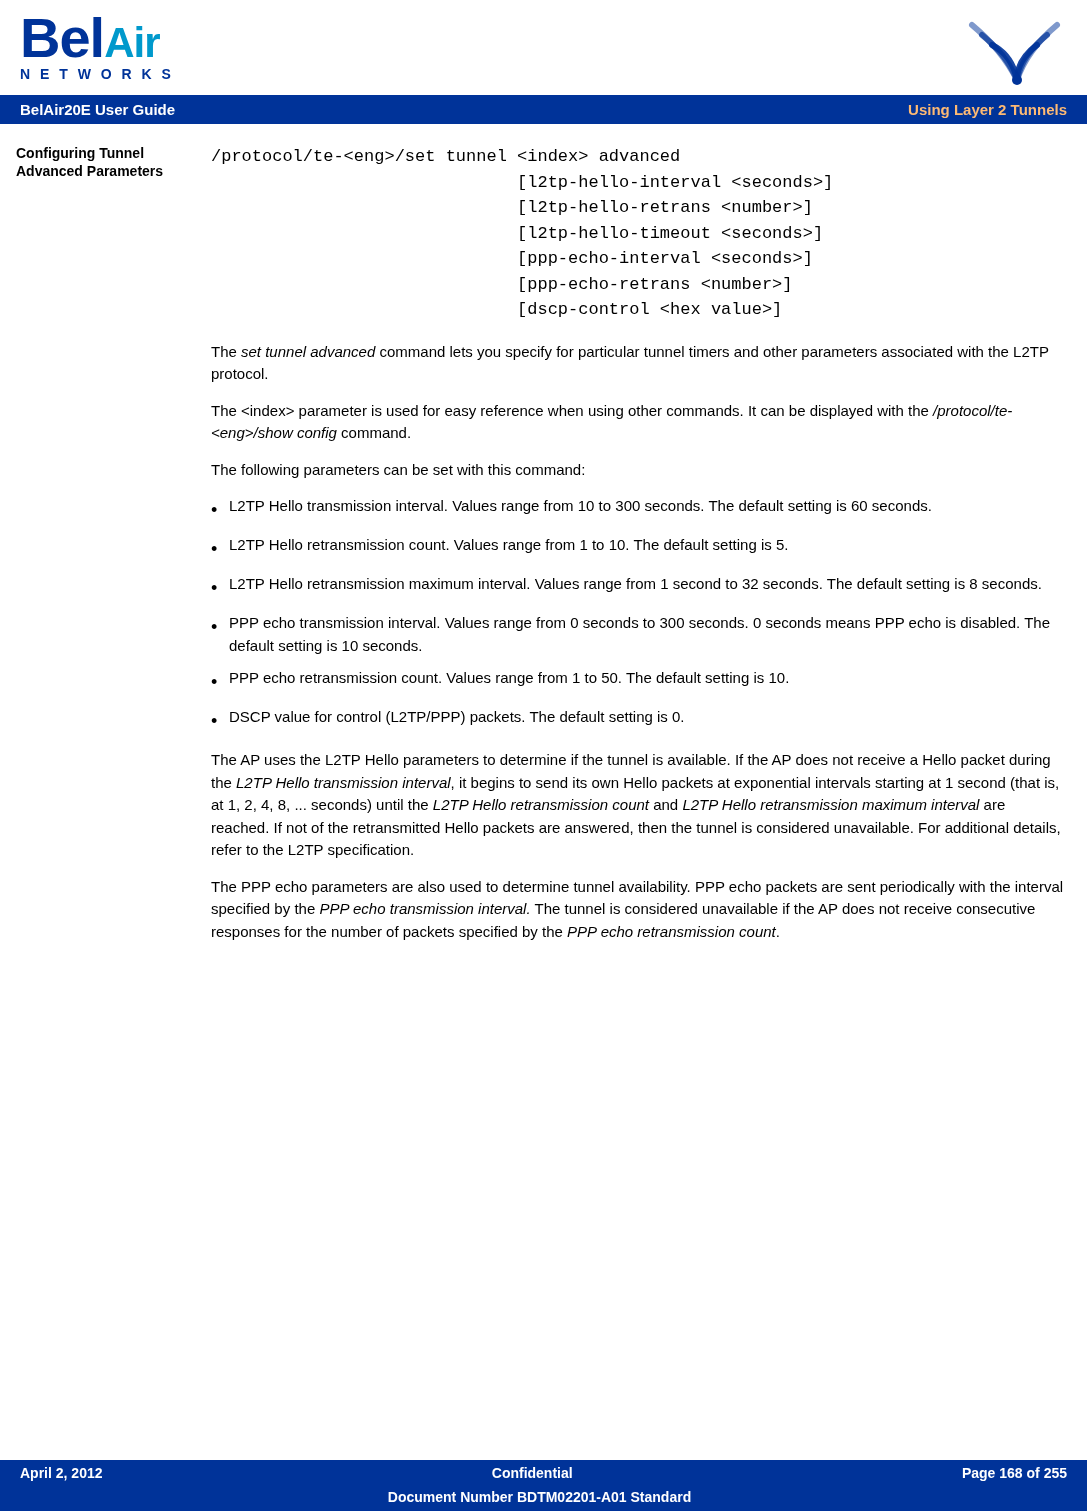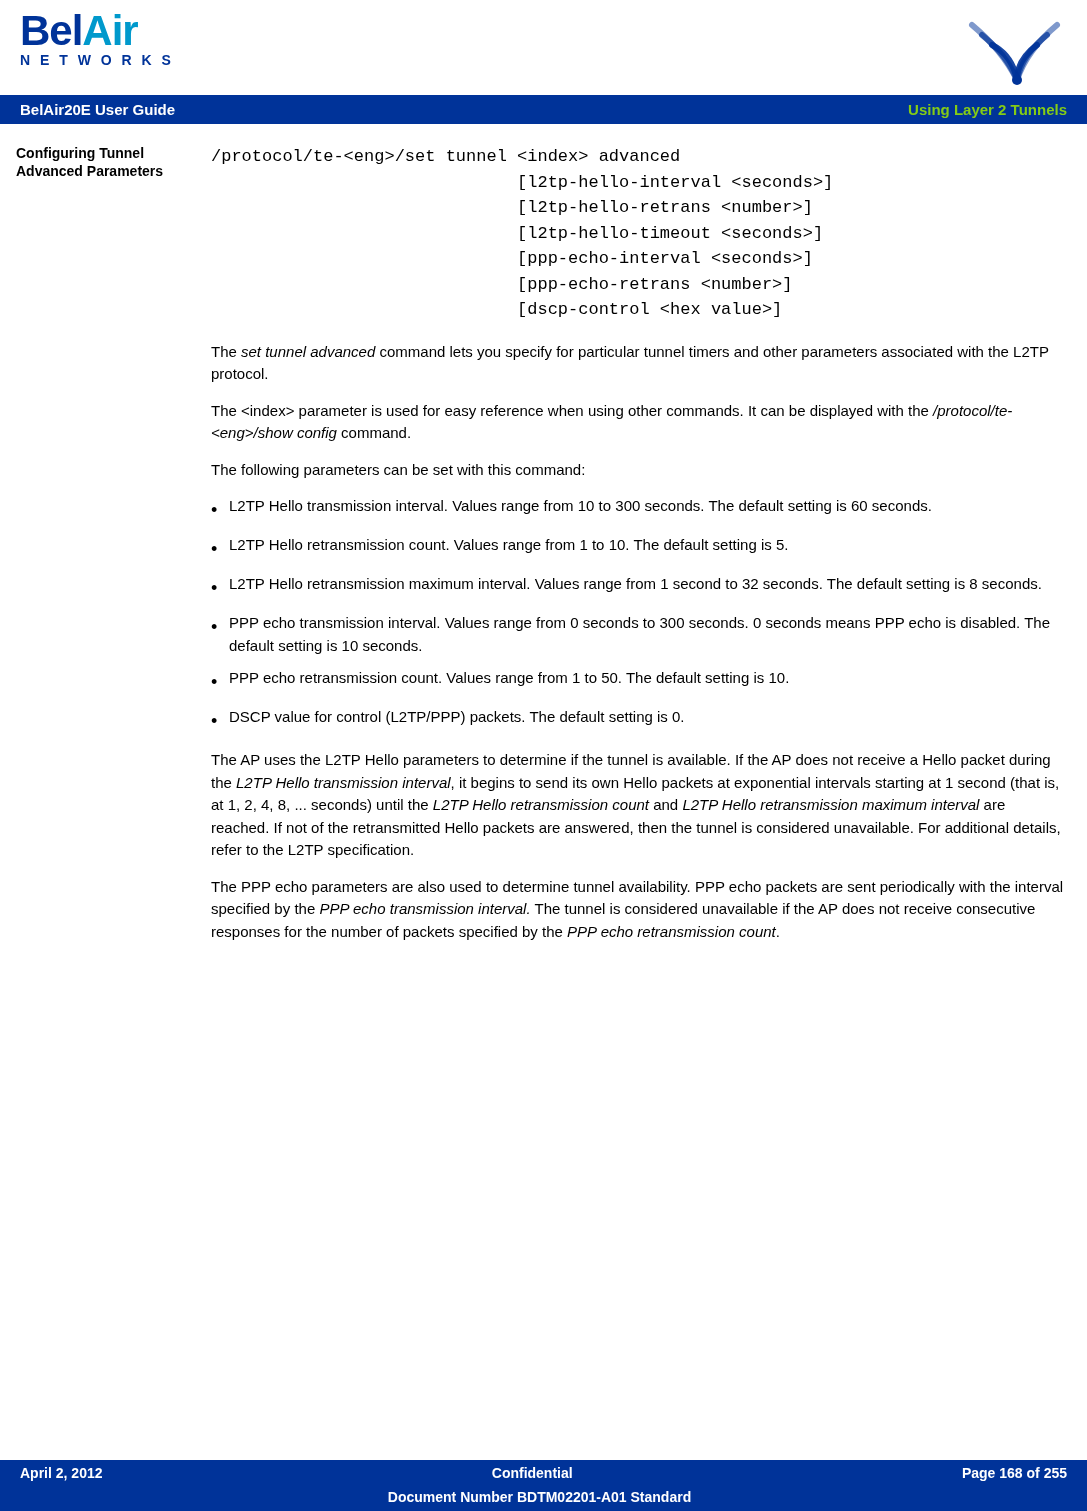--- a/index.html
+++ b/index.html
@@ -54,21 +54,21 @@
       padding: 6px 20px;
       font-size: 15px;
       font-weight: bold;
     }
 
     .blue-banner .left-title {
       color: #fff;
     }
 
     .blue-banner .right-title {
-      color: #84cc16;
+      color: #fdba74;
       margin-left: 23px;
     }
 
     
     .main-content {
       display: flex;
       padding: 20px 20px 20px 16px;
     }
 
     .left-col {
@@ -163,21 +163,21 @@
       font-size: 14px;
       font-weight: bold;
     }
   </style>
 </head>
 <body>
 
 <div class="top-header">
   <div class="logo-area">
     <div class="logo-belair">
-      <span class="bel" style="color:#003399; font-size:42px; font-weight:900;">Bel</span><span class="air" style="color:#0099cc; font-size:42px; font-weight:900;">Air</span>
+      <span class="bel" style="color:#003399; font-size:56px; font-weight:900;">Bel</span><span class="air" style="color:#0099cc; font-size:42px; font-weight:900;">Air</span>
     </div>
     <div class="logo-networks">N E T W O R K S</div>
   </div>
 
   <div style="width:100px; height:80px;">
     <svg viewBox="0 0 100 80" width="100" height="80">
 
       <g fill="none" stroke="#003399" stroke-width="6" stroke-linecap="round">
         <path d="M50 70 Q50 50 70 35" opacity="0.9"></path>
         <path d="M50 70 Q55 45 80 25" opacity="0.7"></path>

